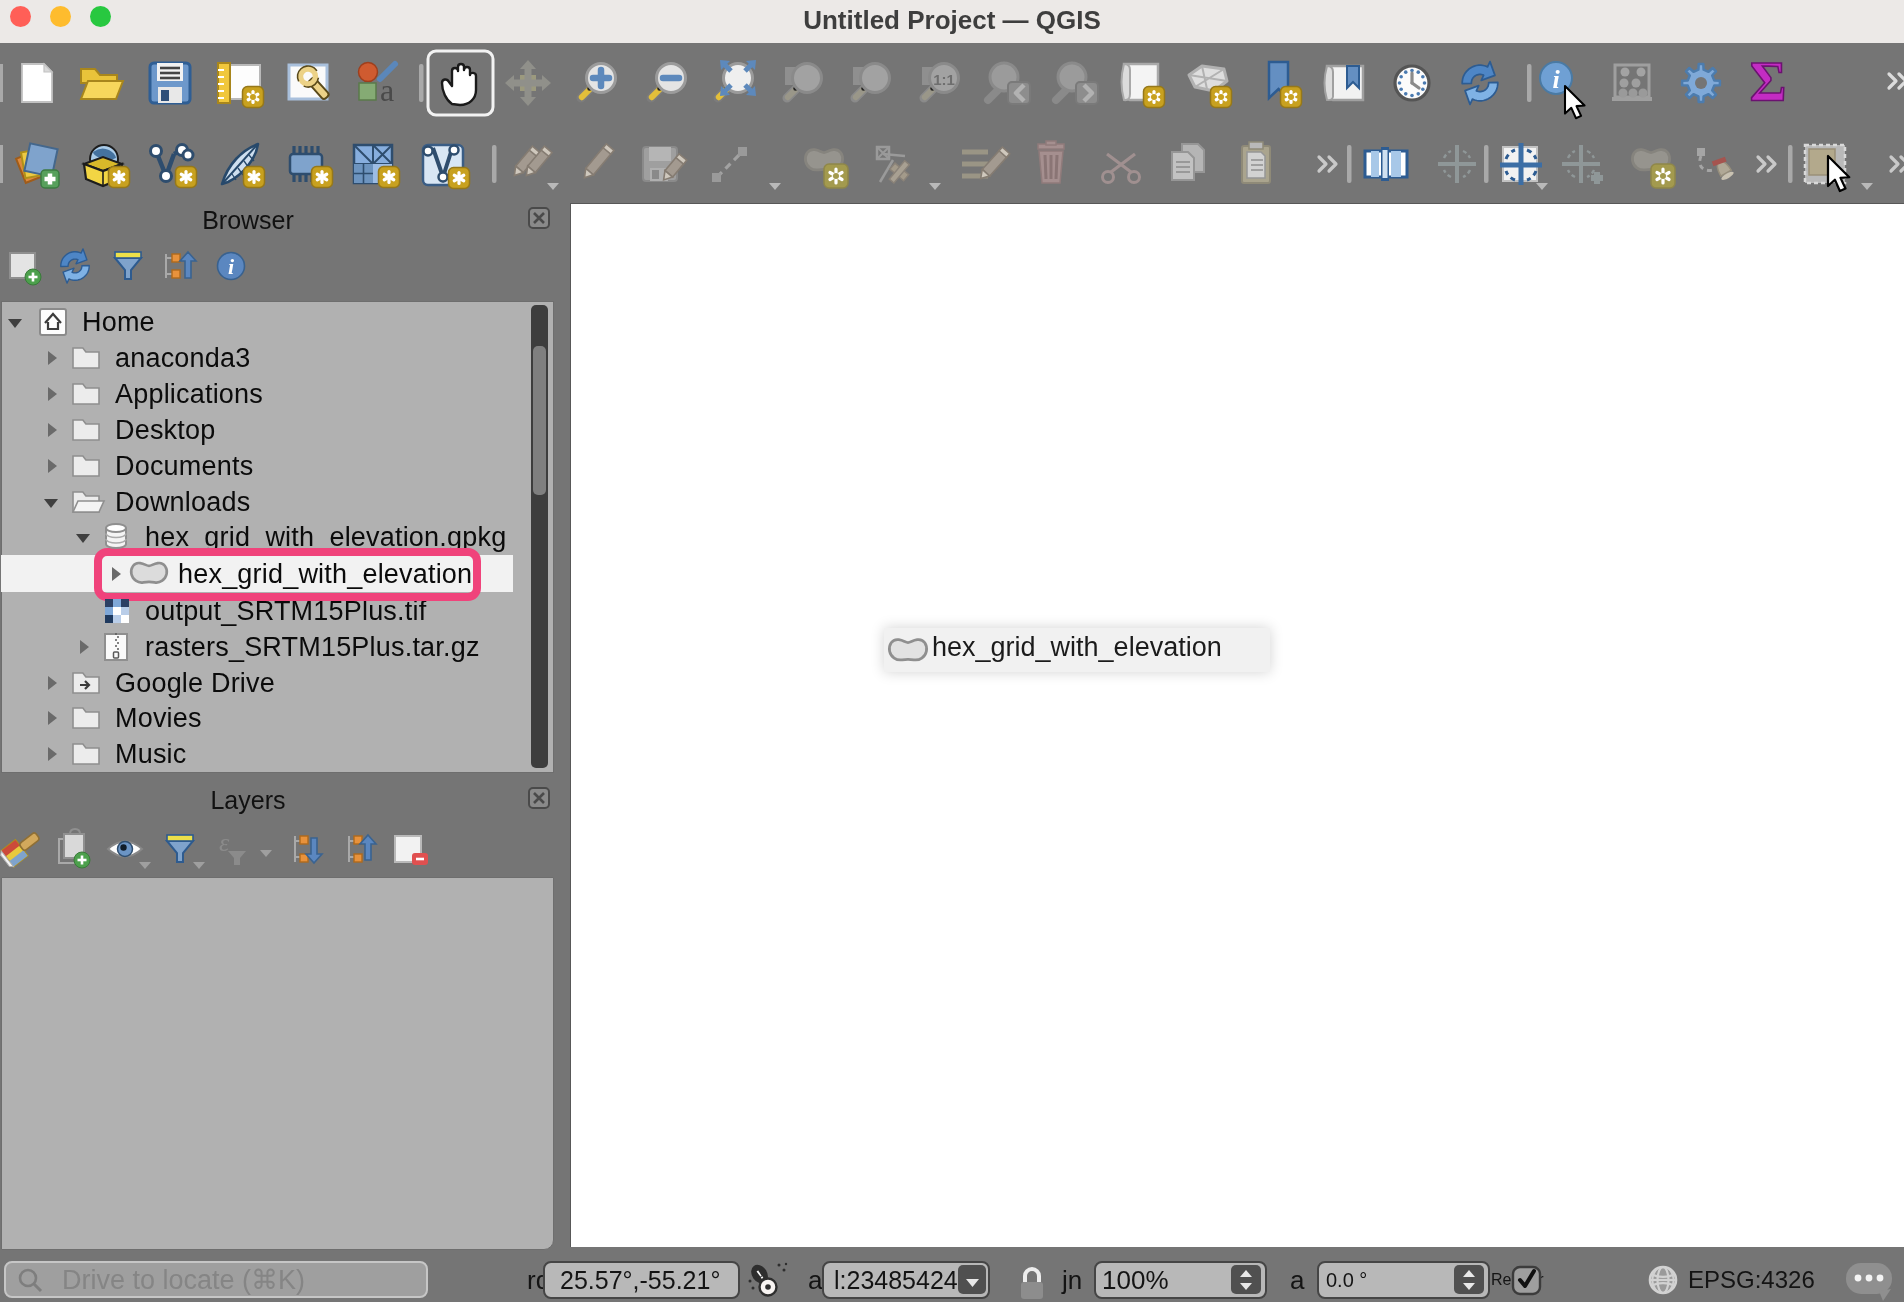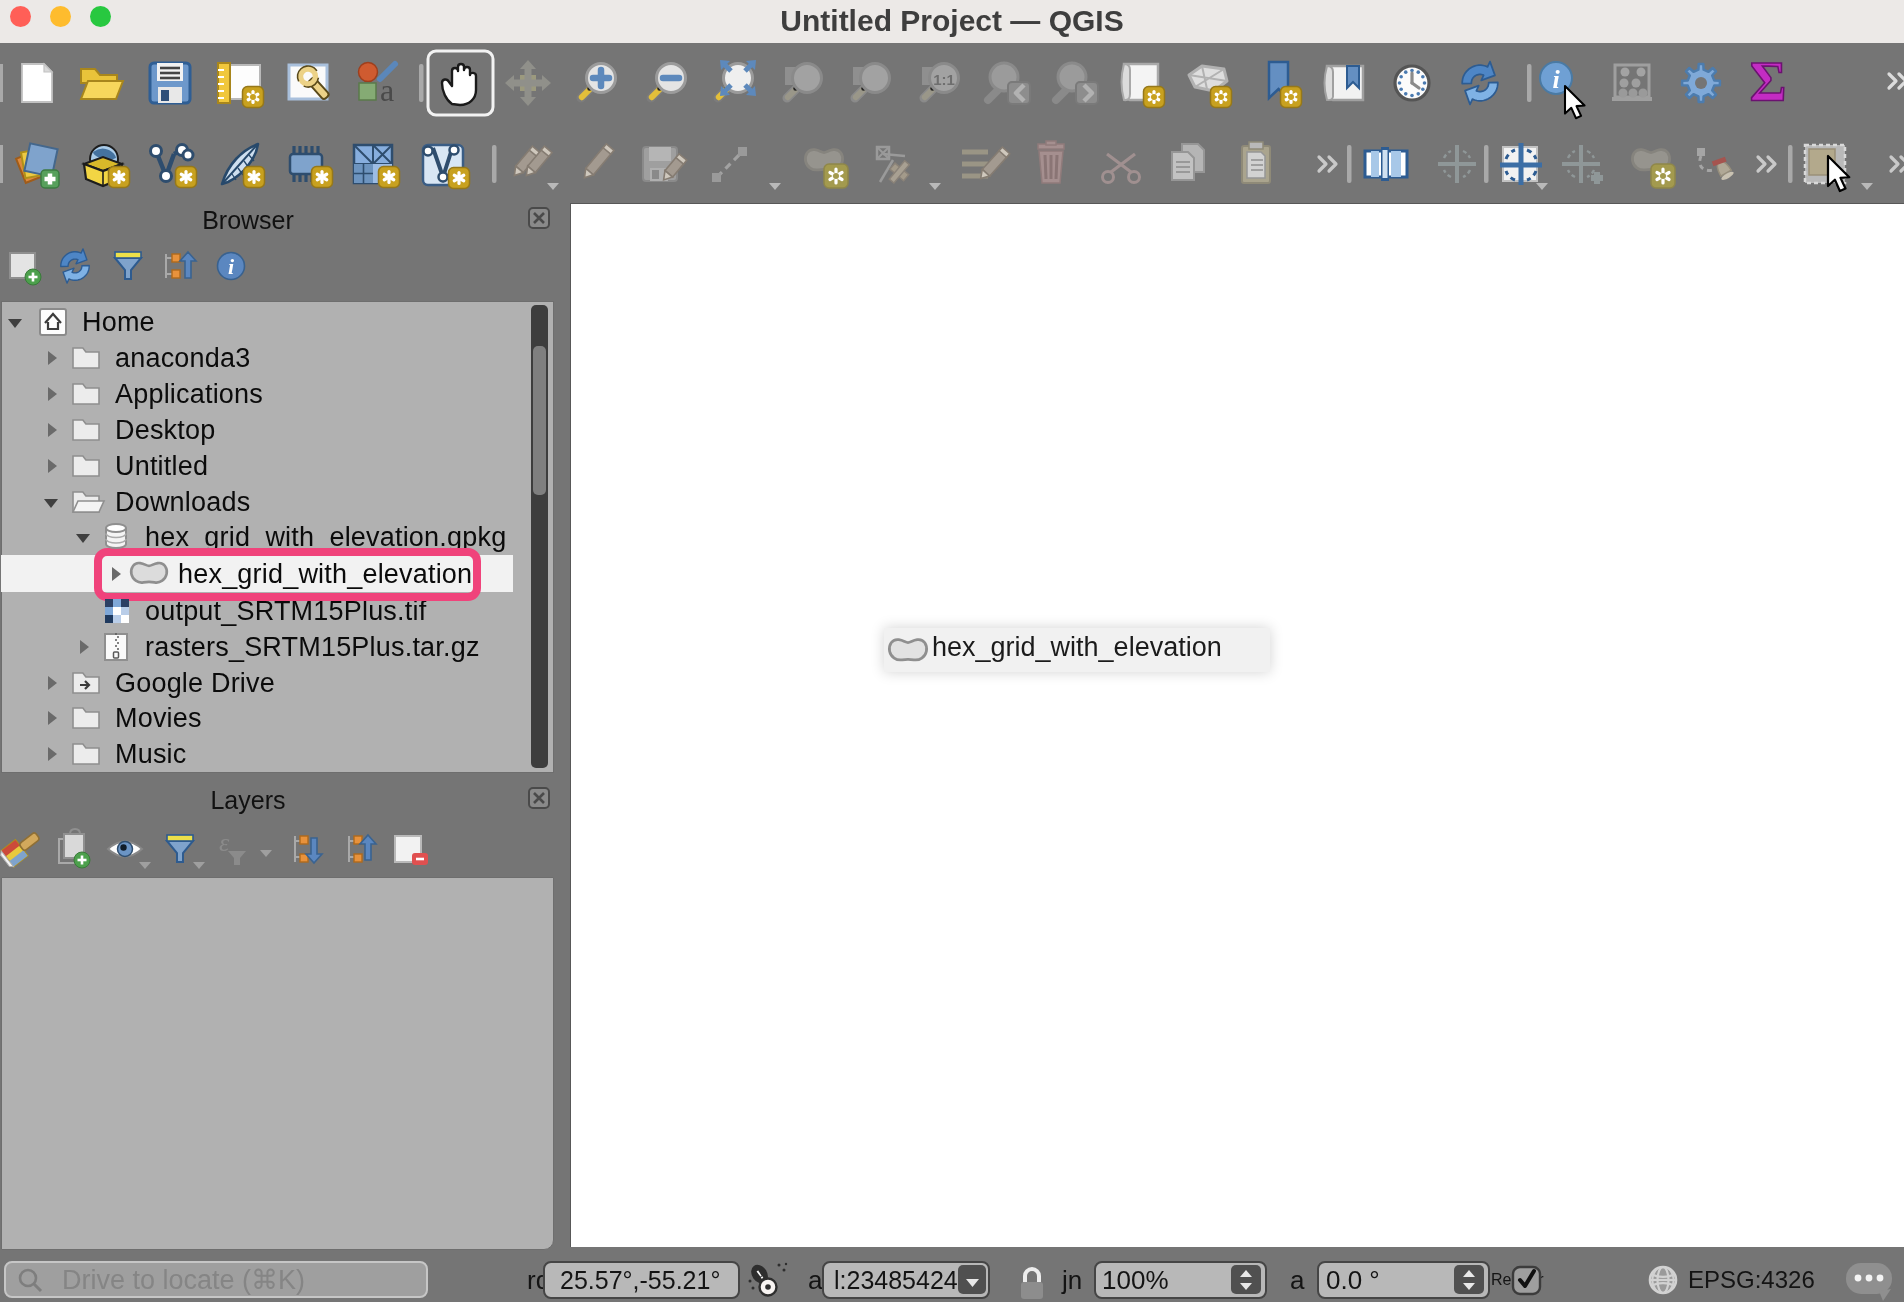--- a/index.html
+++ b/index.html
@@ -1,21 +1,21 @@
 <!DOCTYPE html>
 <html><head>
 <meta charset="utf-8">
 <style>
 html,body{margin:0;padding:0;}
 #root{position:relative;width:1904px;height:1302px;background:#757575;overflow:hidden;
   font-family:"Liberation Sans",sans-serif;}
 .abs{position:absolute;}
 #titlebar{left:0;top:0;width:1904px;height:43px;background:#ece9e7;}
 #title{left:0;top:0;width:1904px;height:43px;line-height:41px;text-align:center;
-  font-size:30px;font-weight:bold;color:#3e3e3e;letter-spacing:0px;}
+  font-size:26px;font-weight:bold;color:#3e3e3e;letter-spacing:0px;}
 .tl{top:6px;width:21px;height:21px;border-radius:50%;}
 #canvas{left:570px;top:203px;width:1334px;height:1043px;background:#ffffff;
   border-left:1px solid #585858;border-top:1px solid #585858;}
 #tree{left:1px;top:301px;width:551px;height:470px;background:#b1b1b1;border:1px solid #6e6e6e;}
 #layerlist{left:1px;top:877px;width:551px;height:371px;background:#b1b1b1;border:1px solid #6e6e6e;border-radius:0 0 10px 0;}
 #sbtrack{left:531px;top:305px;width:17px;height:463px;background:#3d3d3d;border-radius:5px;}
 #sbthumb{left:533px;top:346px;width:13px;height:149px;background:#7f7f7f;border-radius:5px;}
 .ptitle{font-size:25px;color:#111;}
 .row{position:absolute;height:36px;line-height:36px;font-size:27px;color:#0b0b0b;white-space:nowrap;letter-spacing:0.2px;}
 #hirow{left:1px;top:555px;width:512px;height:37px;background:#f2f2f2;}
@@ -42,21 +42,21 @@
   <div id="tree" class="abs"></div>
   <div id="sbtrack" class="abs"></div>
   <div id="sbthumb" class="abs"></div>
   <div id="layerlist" class="abs"></div>
   <div id="hirow" class="abs"></div>
 
   <div class="row" style="left:82px;top:304px;">Home</div>
   <div class="row" style="left:115px;top:340px;">anaconda3</div>
   <div class="row" style="left:115px;top:376px;">Applications</div>
   <div class="row" style="left:115px;top:412px;">Desktop</div>
-  <div class="row" style="left:115px;top:448px;">Untitled</div>
+  <div class="row" style="left:115px;top:448px;">Documents</div>
   <div class="row" style="left:115px;top:484px;">Downloads</div>
   <div class="row" style="left:145px;top:519px;">hex_grid_with_elevation.gpkg</div>
   <div class="row" style="left:178px;top:556px;">hex_grid_with_elevation</div>
   <div class="row" style="left:145px;top:593px;">output_SRTM15Plus.tif</div>
   <div class="row" style="left:145px;top:629px;">rasters_SRTM15Plus.tar.gz</div>
   <div class="row" style="left:115px;top:665px;">Google Drive</div>
   <div class="row" style="left:115px;top:700px;">Movies</div>
   <div class="row" style="left:115px;top:736px;">Music</div>
   <div id="pinkbox" class="abs"></div>
 
@@ -71,21 +71,21 @@
   <div class="stext" style="left:808px;">a</div>
   <div class="sbox" style="left:822px;width:168px;"></div>
   <div class="stext" style="left:826px;font-size:25px;margin-left:8px;">l:23485424</div>
   <div class="stepper" style="left:958px;top:1265px;width:28px;height:29px;"></div>
   <div class="stext" style="left:1062px;">jn</div>
   <div class="sbox" style="left:1094px;width:173px;"></div>
   <div class="stext" style="left:1102px;font-size:26px;">100%</div>
   <div class="stepper" style="left:1231px;top:1265px;width:30px;height:29px;"></div>
   <div class="stext" style="left:1290px;">a</div>
   <div class="sbox" style="left:1317px;width:173px;"></div>
-  <div class="stext" style="left:1326px;font-size:26px;">0.0 °</div>
+  <div class="stext" style="left:1326px;font-size:20px;">0.0 °</div>
   <div class="stepper" style="left:1454px;top:1265px;width:30px;height:29px;"></div>
   <div class="stext" style="left:1484px;font-size:16px;margin-left:7px;">Render</div>
   <div class="stext" style="left:1688px;font-size:24px;">EPSG:4326</div>
 <svg class="abs" style="left:0;top:0;" width="1904" height="1302" viewBox="0 0 1904 1302">
 <rect x="0" y="64" width="3" height="38" fill="#a9a9a9"></rect>
 <rect x="0" y="145" width="3" height="38" fill="#a9a9a9"></rect>
 <path d="M22.0,64.0 h22 l8,8 v30 h-30 z" fill="#ffffff" stroke="#c2c2c2" stroke-width="1.8"></path>
       <path d="M44.0,64.0 l8,8 h-8 z" fill="#d9d9d9" stroke="#c2c2c2" stroke-width="1.2"></path>
 <g transform="translate(102,83)">
 <path d="M-21,-14 h14 l5,6 h17 v8 h-36 z" fill="#e9c33a" stroke="#a8861c" stroke-width="2"></path>

